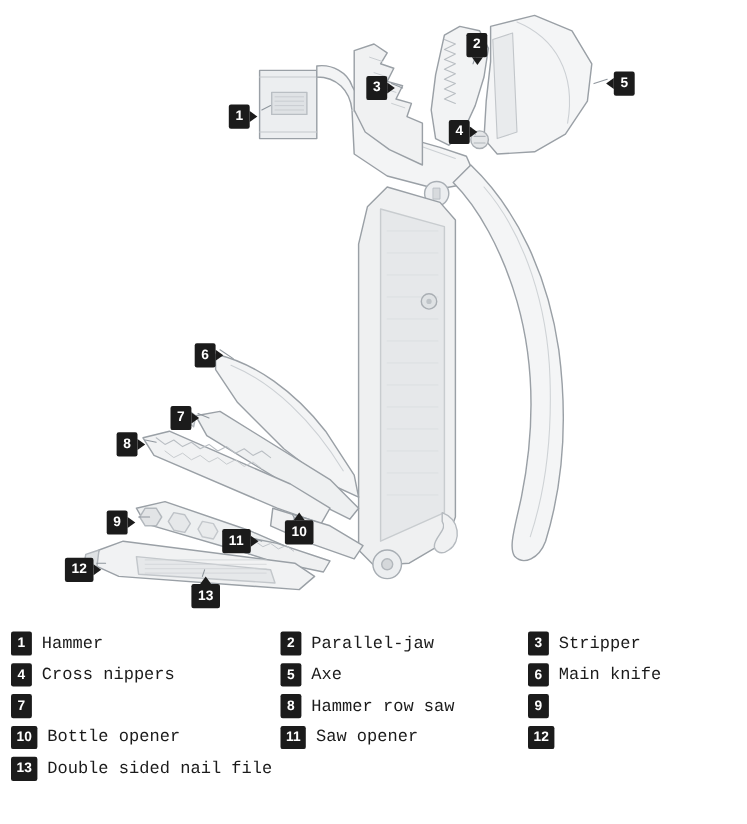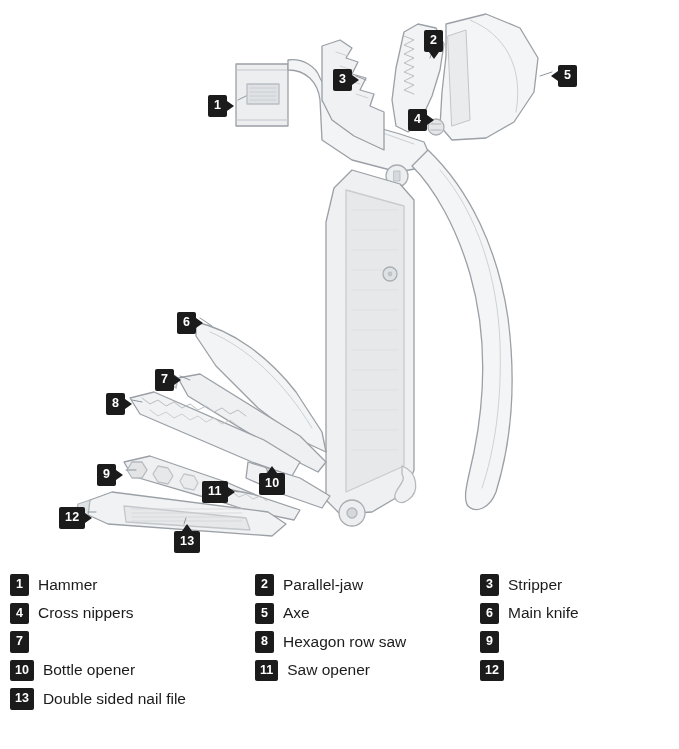--- a/index.html
+++ b/index.html
@@ -105,20 +105,21 @@
     border-radius: 2px;
     min-width: 19px;
     text-align: center;
     margin-right: 9px;
     flex: 0 0 auto;
   }
   .legend-label {
     font-size: 15.5px;
     color: #1b1b1b;
     white-space: nowrap;
+    font-family: Liberation Mono, monospace;
   }
 </style>
 </head>
 <body>
 
 <div id="diagram">
   <svg width="679" height="552" viewBox="0 0 679 552" xmlns="http://www.w3.org/2000/svg">
     <g fill="none" stroke="#9aa0a6" stroke-width="1.3" stroke-linejoin="round" stroke-linecap="round">
 
       <g>
@@ -293,21 +294,21 @@
       <span class="legend-label">Main knife</span>
     </div>
   </div>
 
   <div class="legend-row">
     <div class="legend-cell">
       <span class="legend-num">7</span>
     </div>
     <div class="legend-cell col2">
       <span class="legend-num">8</span>
-      <span class="legend-label">Hexagon row saw</span>
+      <span class="legend-label">Hammer row saw</span>
     </div>
     <div class="legend-cell col3">
       <span class="legend-num">9</span>
     </div>
   </div>
 
   <div class="legend-row">
     <div class="legend-cell">
       <span class="legend-num">10</span>
       <span class="legend-label">Bottle opener</span>

